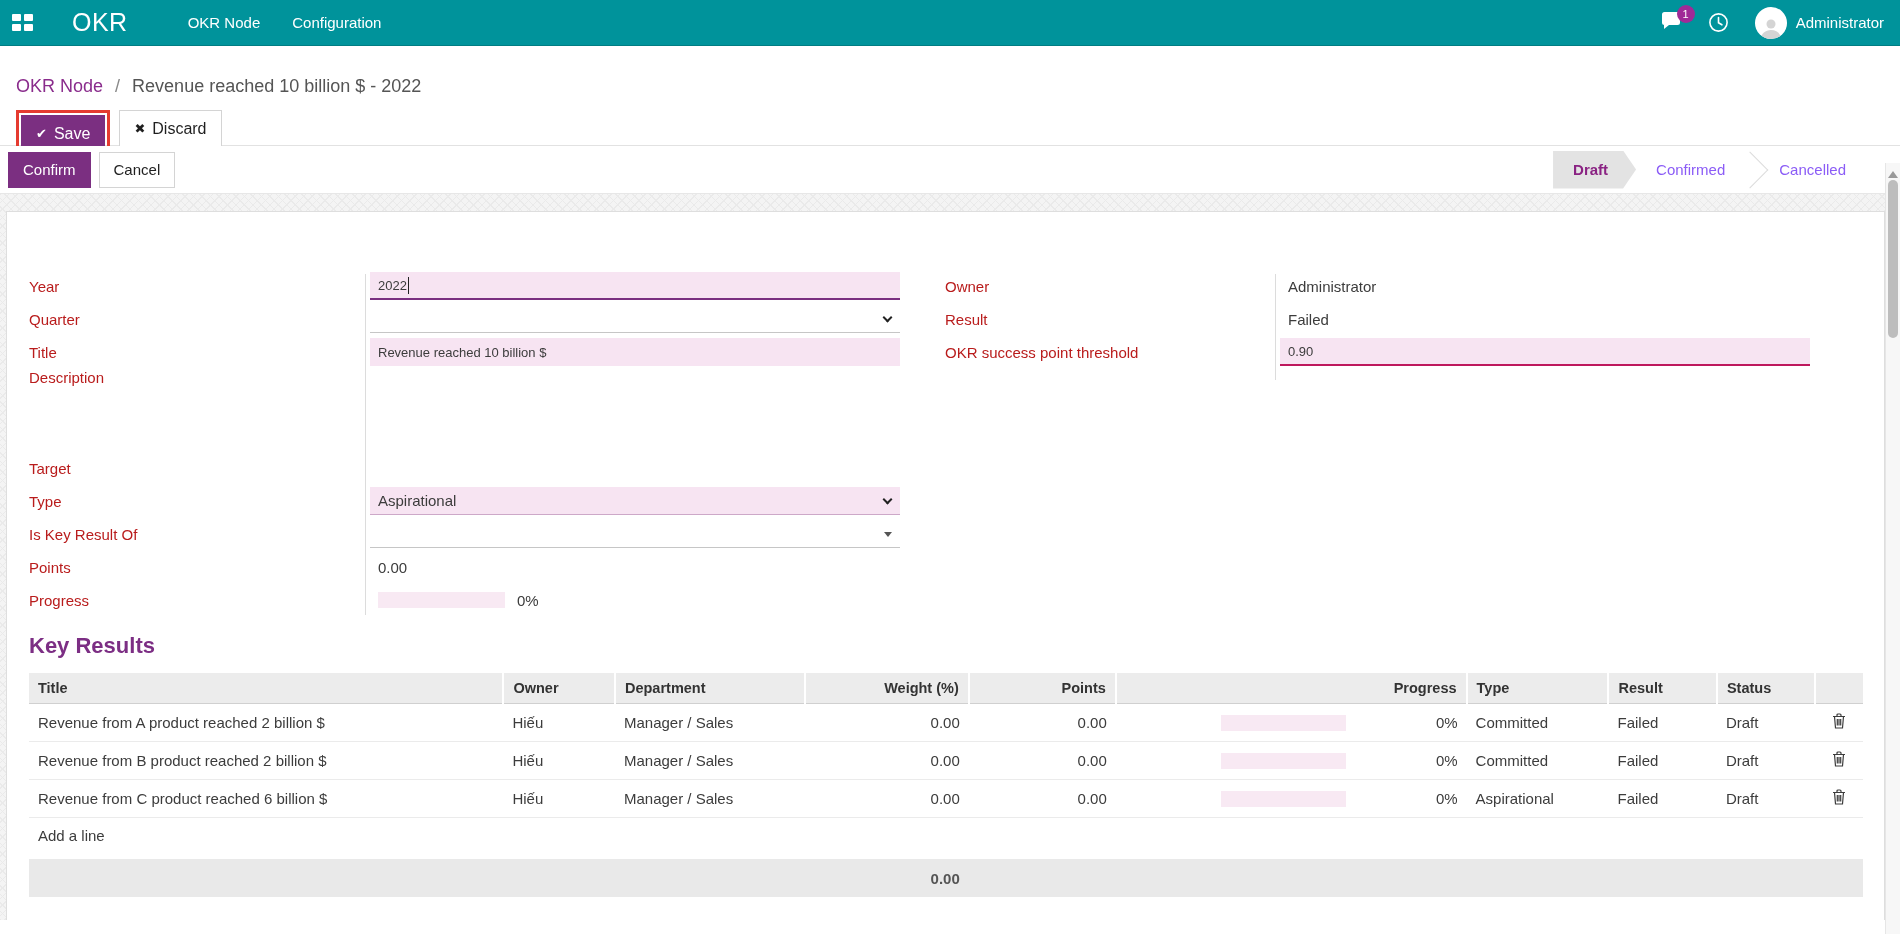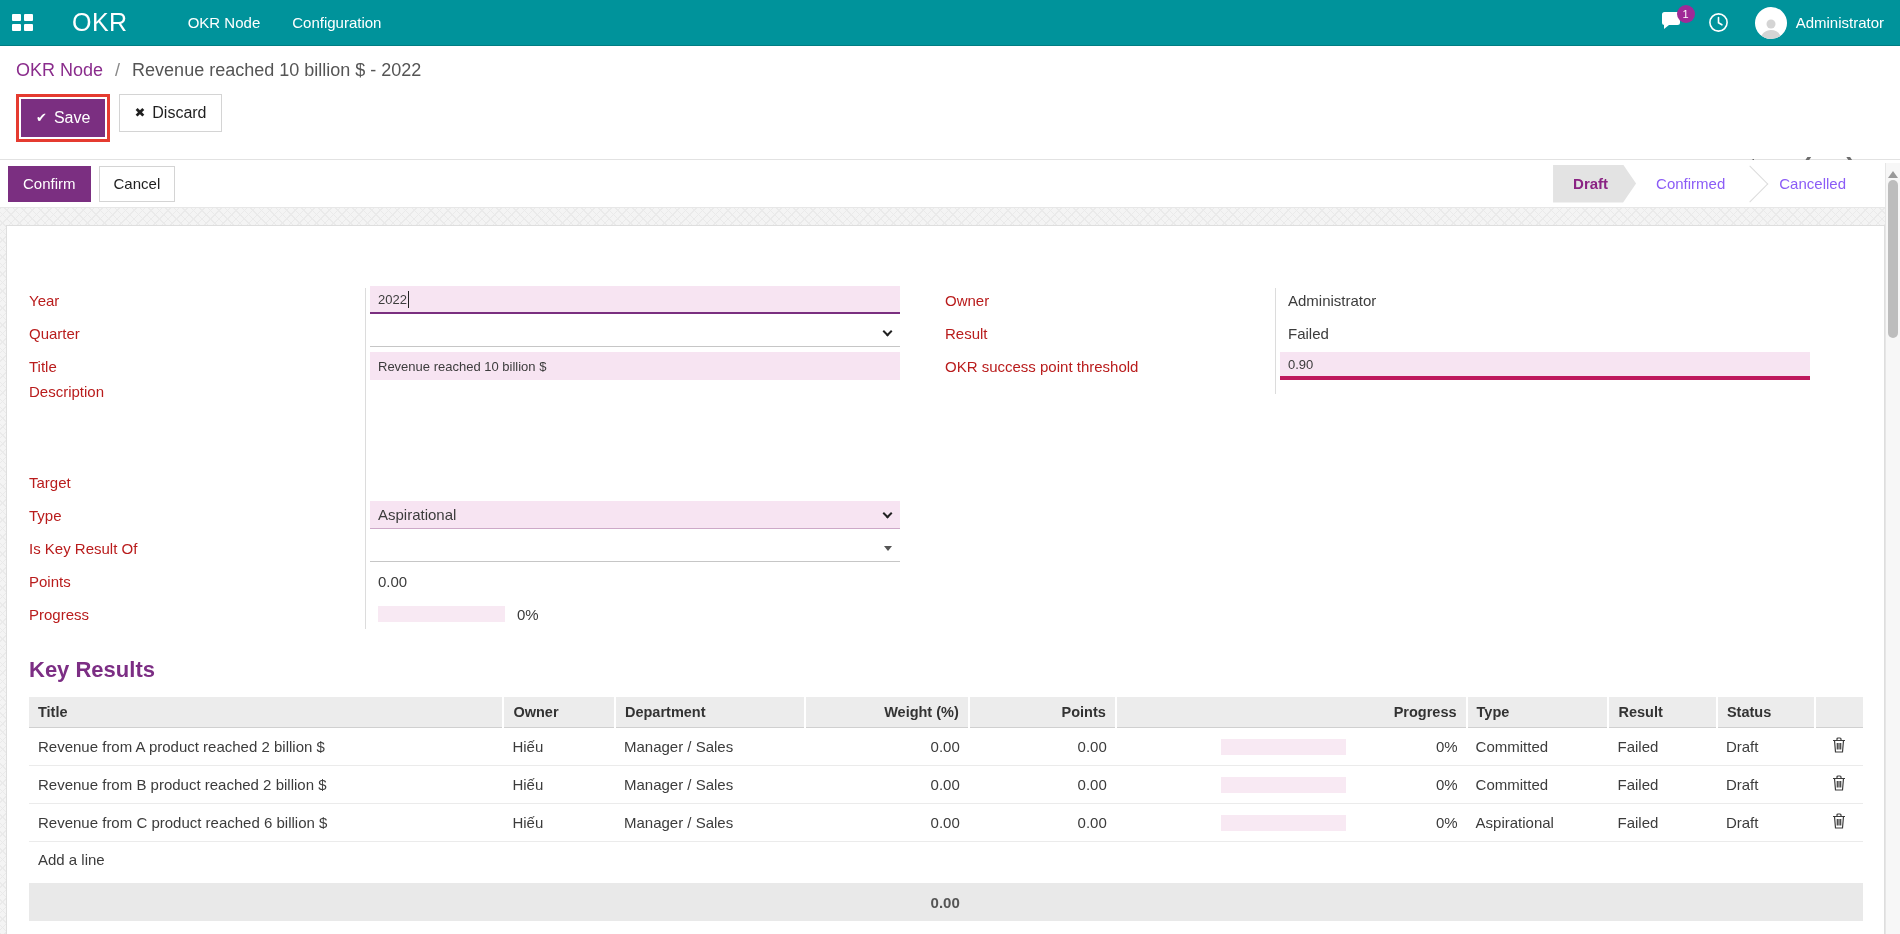--- a/index.html
+++ b/index.html
@@ -19,21 +19,21 @@
   .nav-right { display:flex; align-items:center; gap:26px; }
   .chat-wrap { position:relative; cursor:pointer; }
   .badge { position:absolute; top:-7px; right:-13px; background:#A02A97; color:#fff; min-width:18px; height:18px;
     border-radius:9px; font-size:11px; line-height:18px; text-align:center; padding:0 4px; }
   .avatar-wrap { display:flex; align-items:center; gap:9px; cursor:pointer; }
   .avatar { width:32px; height:32px; border-radius:50%; background:#fff; overflow:hidden; display:flex;
     align-items:flex-end; justify-content:center; }
   .username { font-size:15px; }
 
   
-  .control-panel { background:#fff; padding:14px 16px 15px 16px; border-bottom:1px solid #e2e2e2; position:relative; height:114px; }
+  .control-panel { background:#fff; padding:30px 16px 15px 16px; border-bottom:1px solid #e2e2e2; position:relative; height:100px; }
   .breadcrumb { font-size:18px; margin-bottom:13px; white-space:nowrap; }
   .breadcrumb .bc-link { color:#8A2C8C; cursor:pointer; }
   .breadcrumb .bc-sep { color:#888; margin:0 7px; }
   .breadcrumb .bc-current { color:#555; }
   .actions { display:flex; align-items:flex-start; }
   .red-box { border:3px solid #E53B30; padding:2px; display:inline-block; margin-right:9px; }
   .btn { font-family:inherit; font-size:16px; padding:8px 14px; border:1px solid transparent; cursor:pointer;
     background:#fff; display:inline-flex; align-items:center; gap:7px; line-height:20px; }
   .btn-primary { background:#7B2F81; color:#fff; }
   .btn-default { border-color:#d4d4d4; color:#1f1f1f; }
@@ -70,39 +70,39 @@
   .fg-left { width:871px; }
   .fg-right { margin-left:45px; width:871px; }
   .fg-right::before { left:330px; bottom:auto; height:106px; }
   .frow { display:flex; align-items:center; min-height:32px; margin-bottom:1px; }
   .frow > label { width:335px; flex-shrink:0; font-weight:400; color:#b91c1c; font-size:15px; cursor:default; }
   .fg-right .frow > label { width:329px; }
   .val { flex:1; max-width:530px; margin-left:6px; position:relative; min-height:30px; display:flex; align-items:center; }
   .inp { width:100%; min-height:28px; padding:3px 8px; font-size:13px; color:#3c3c3c; display:flex; align-items:center; cursor:text; }
   .pinkbg { background:#F7E4F2; }
   .inp.focused { border-bottom:2px solid #7A2F80; }
-  .inp.pinkline { border-bottom:4px solid #be185d; }
+  .inp.pinkline { border-bottom:2px solid #be185d; }
   .caret { display:inline-block; width:1px; height:17px; background:#222; margin-left:1px; }
   .sel { width:100%; min-height:28px; padding:3px 24px 3px 8px; font-size:15px; color:#3c3c3c; display:flex;
     align-items:center; cursor:pointer; border-bottom:1px solid #c6c6c6; }
   .sel.pinkbg { border-bottom:1px solid #cda8c8; }
   .sel-chev { position:absolute; right:9px; top:10px; width:7px; height:7px;
     border-right:2px solid #222; border-bottom:2px solid #222; transform:rotate(45deg); }
   .m2o-caret { position:absolute; right:8px; top:13px; width:0; height:0;
     border-left:4px solid transparent; border-right:4px solid transparent; border-top:5px solid #555; }
   .plain-val { padding-left:8px; color:#3c3c3c; }
   .desc-row { align-items:flex-start; height:82px; }
   .desc-row .val { align-items:flex-start; padding-top:4px; }
   .placeholder { color:#9a9a9a; padding-left:8px; }
   .pbar { width:127px; height:16px; background:#F8E9F3; margin-left:8px; }
   .pbar-fill { height:100%; background:#e7b9da; }
   .pct { margin-left:12px; color:#3c3c3c; }
 
   
-  .kr-section { margin-top:26px; }
+  .kr-section { margin-top:16px; }
   .kr-heading { color:#7C2E84; font-size:22px; font-weight:bold; margin-bottom:14px; }
   table.kr { width:100%; border-collapse:collapse; table-layout:fixed; font-size:15px; }
   table.kr th { background:#ececec; font-weight:bold; color:#333; text-align:left; padding:7px 9px;
     border-bottom:1px solid #d0d0d0; font-size:14.5px; cursor:pointer; }
   table.kr th + th { border-left:2px solid #fff; }
   table.kr td { padding:9px 9px; border-top:1px solid #ebebeb; color:#3c3c3c; }
   table.kr .num { text-align:right; }
   .cell-progress { display:flex; align-items:center; justify-content:flex-end; }
   .cell-progress .pbar { width:125px; margin:0 90px 0 0; }
   .trash-cell { text-align:center; cursor:pointer; }

